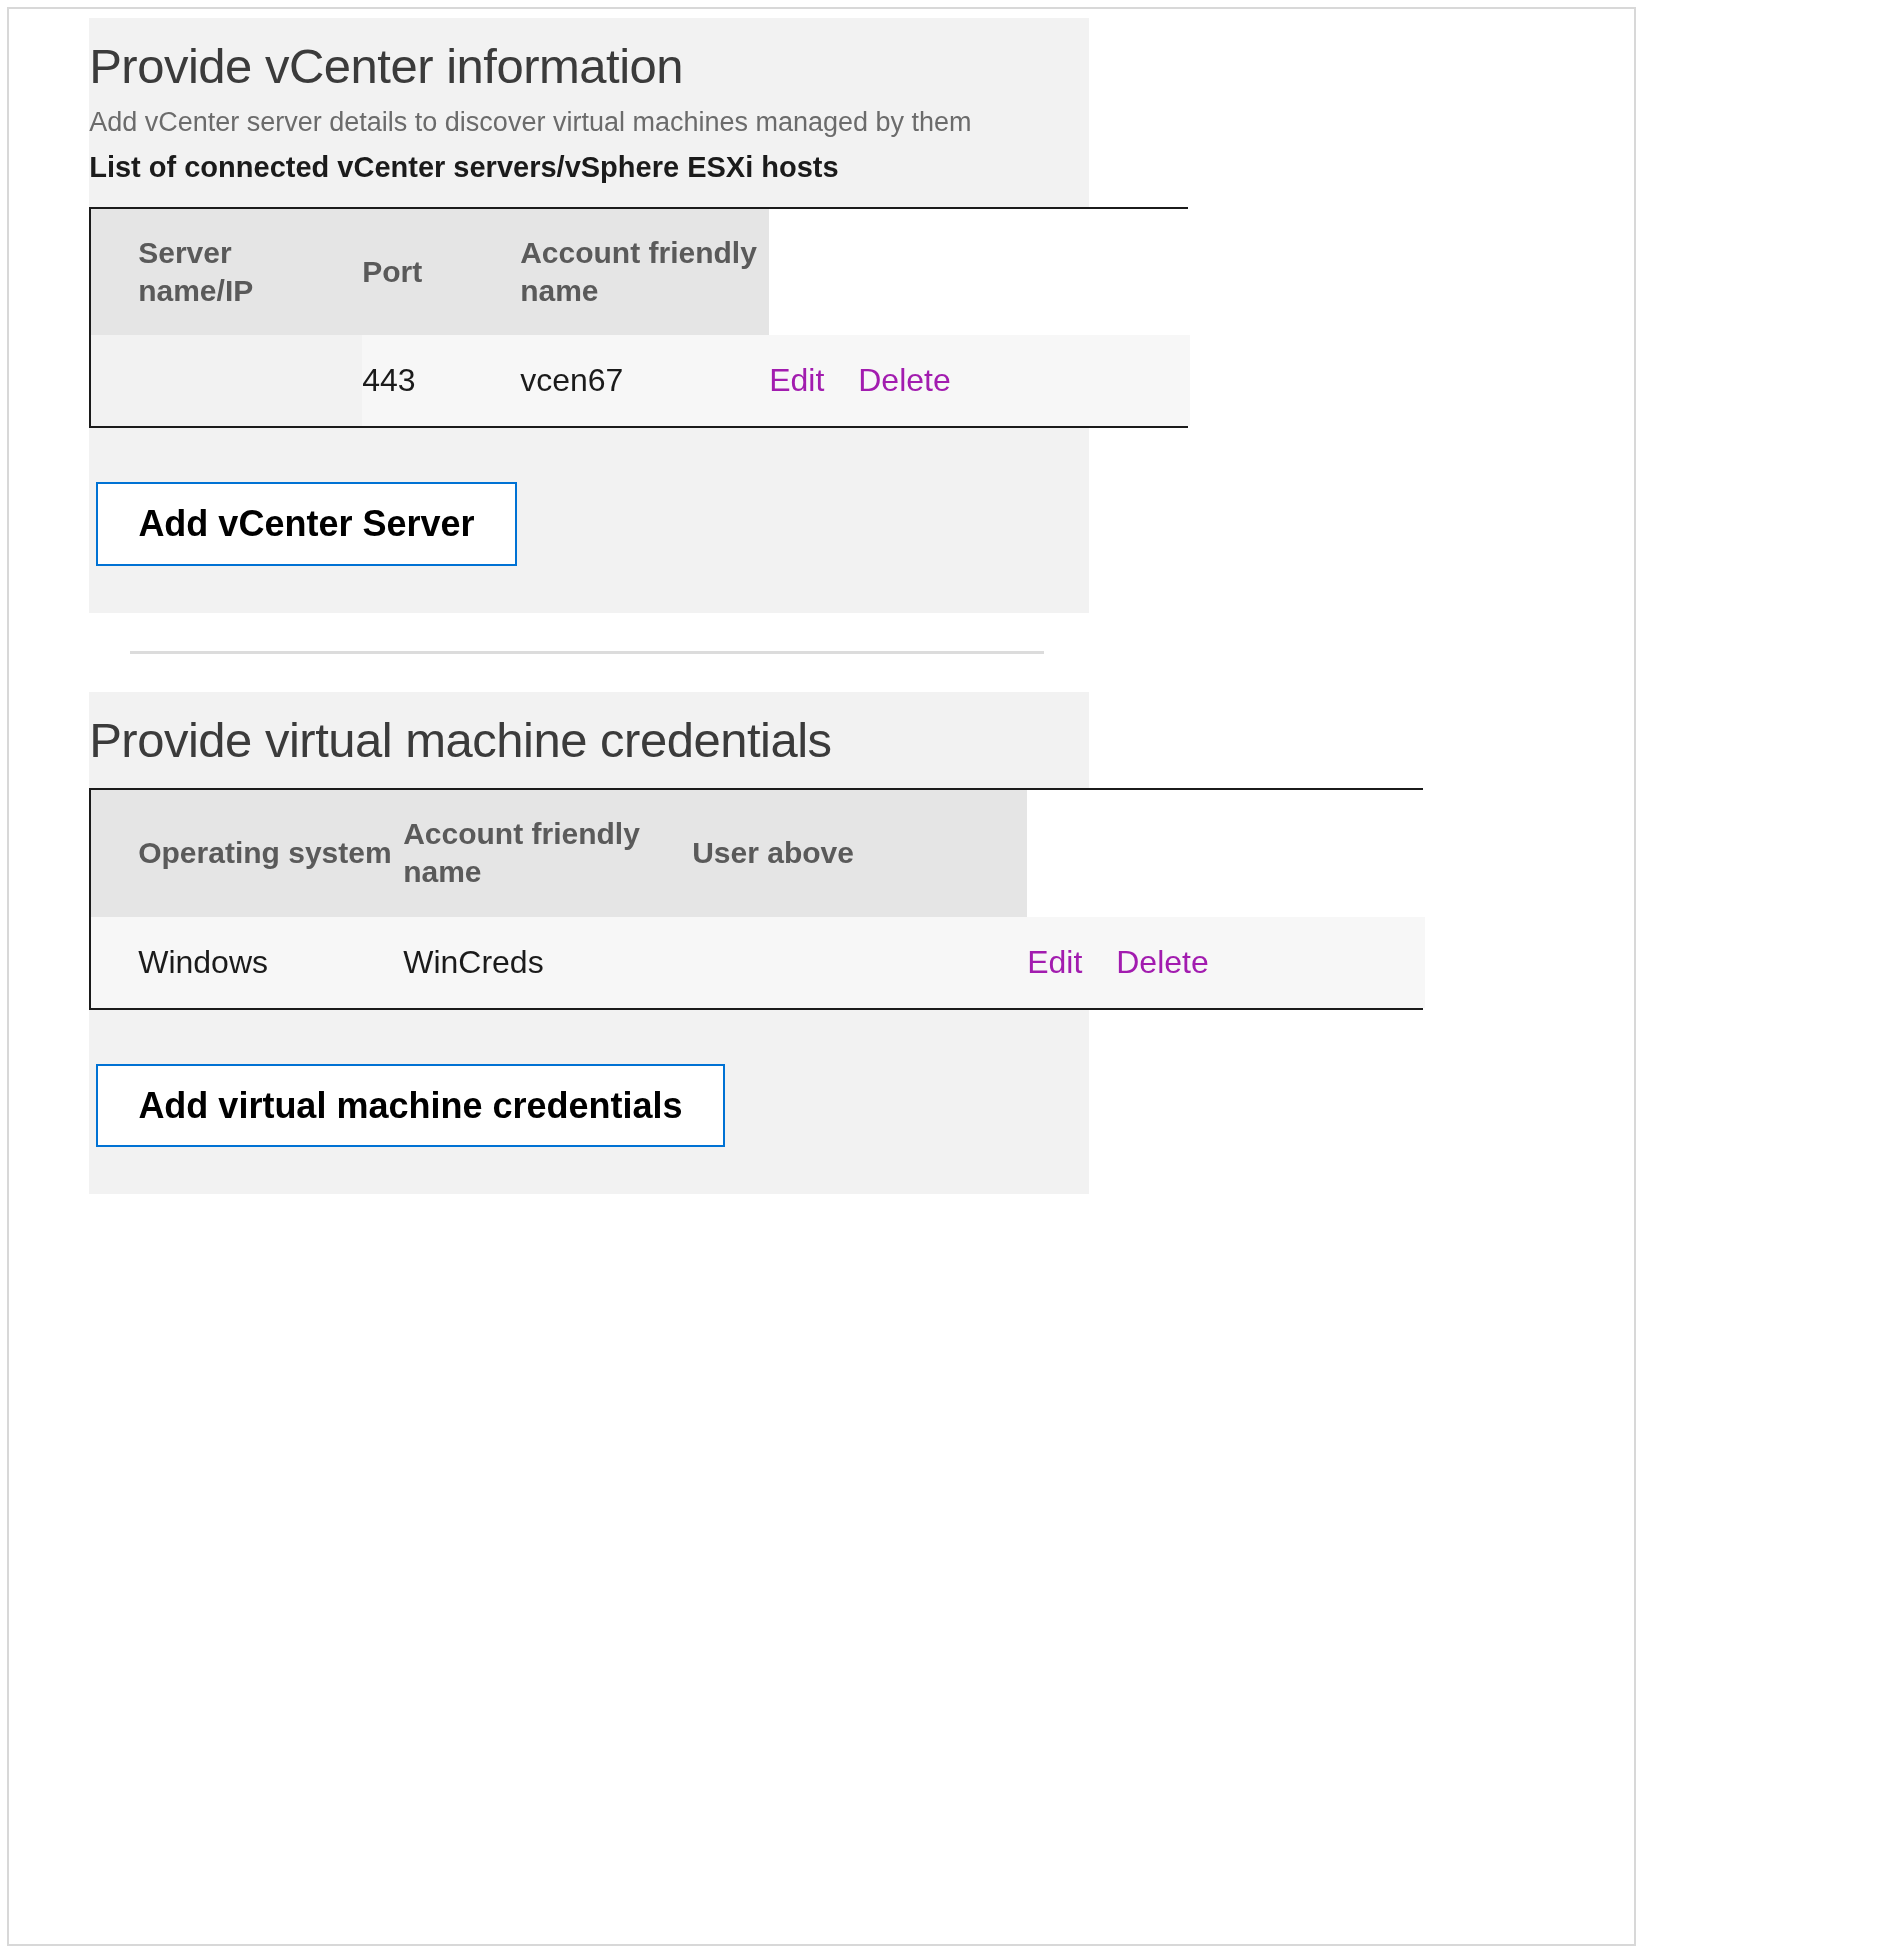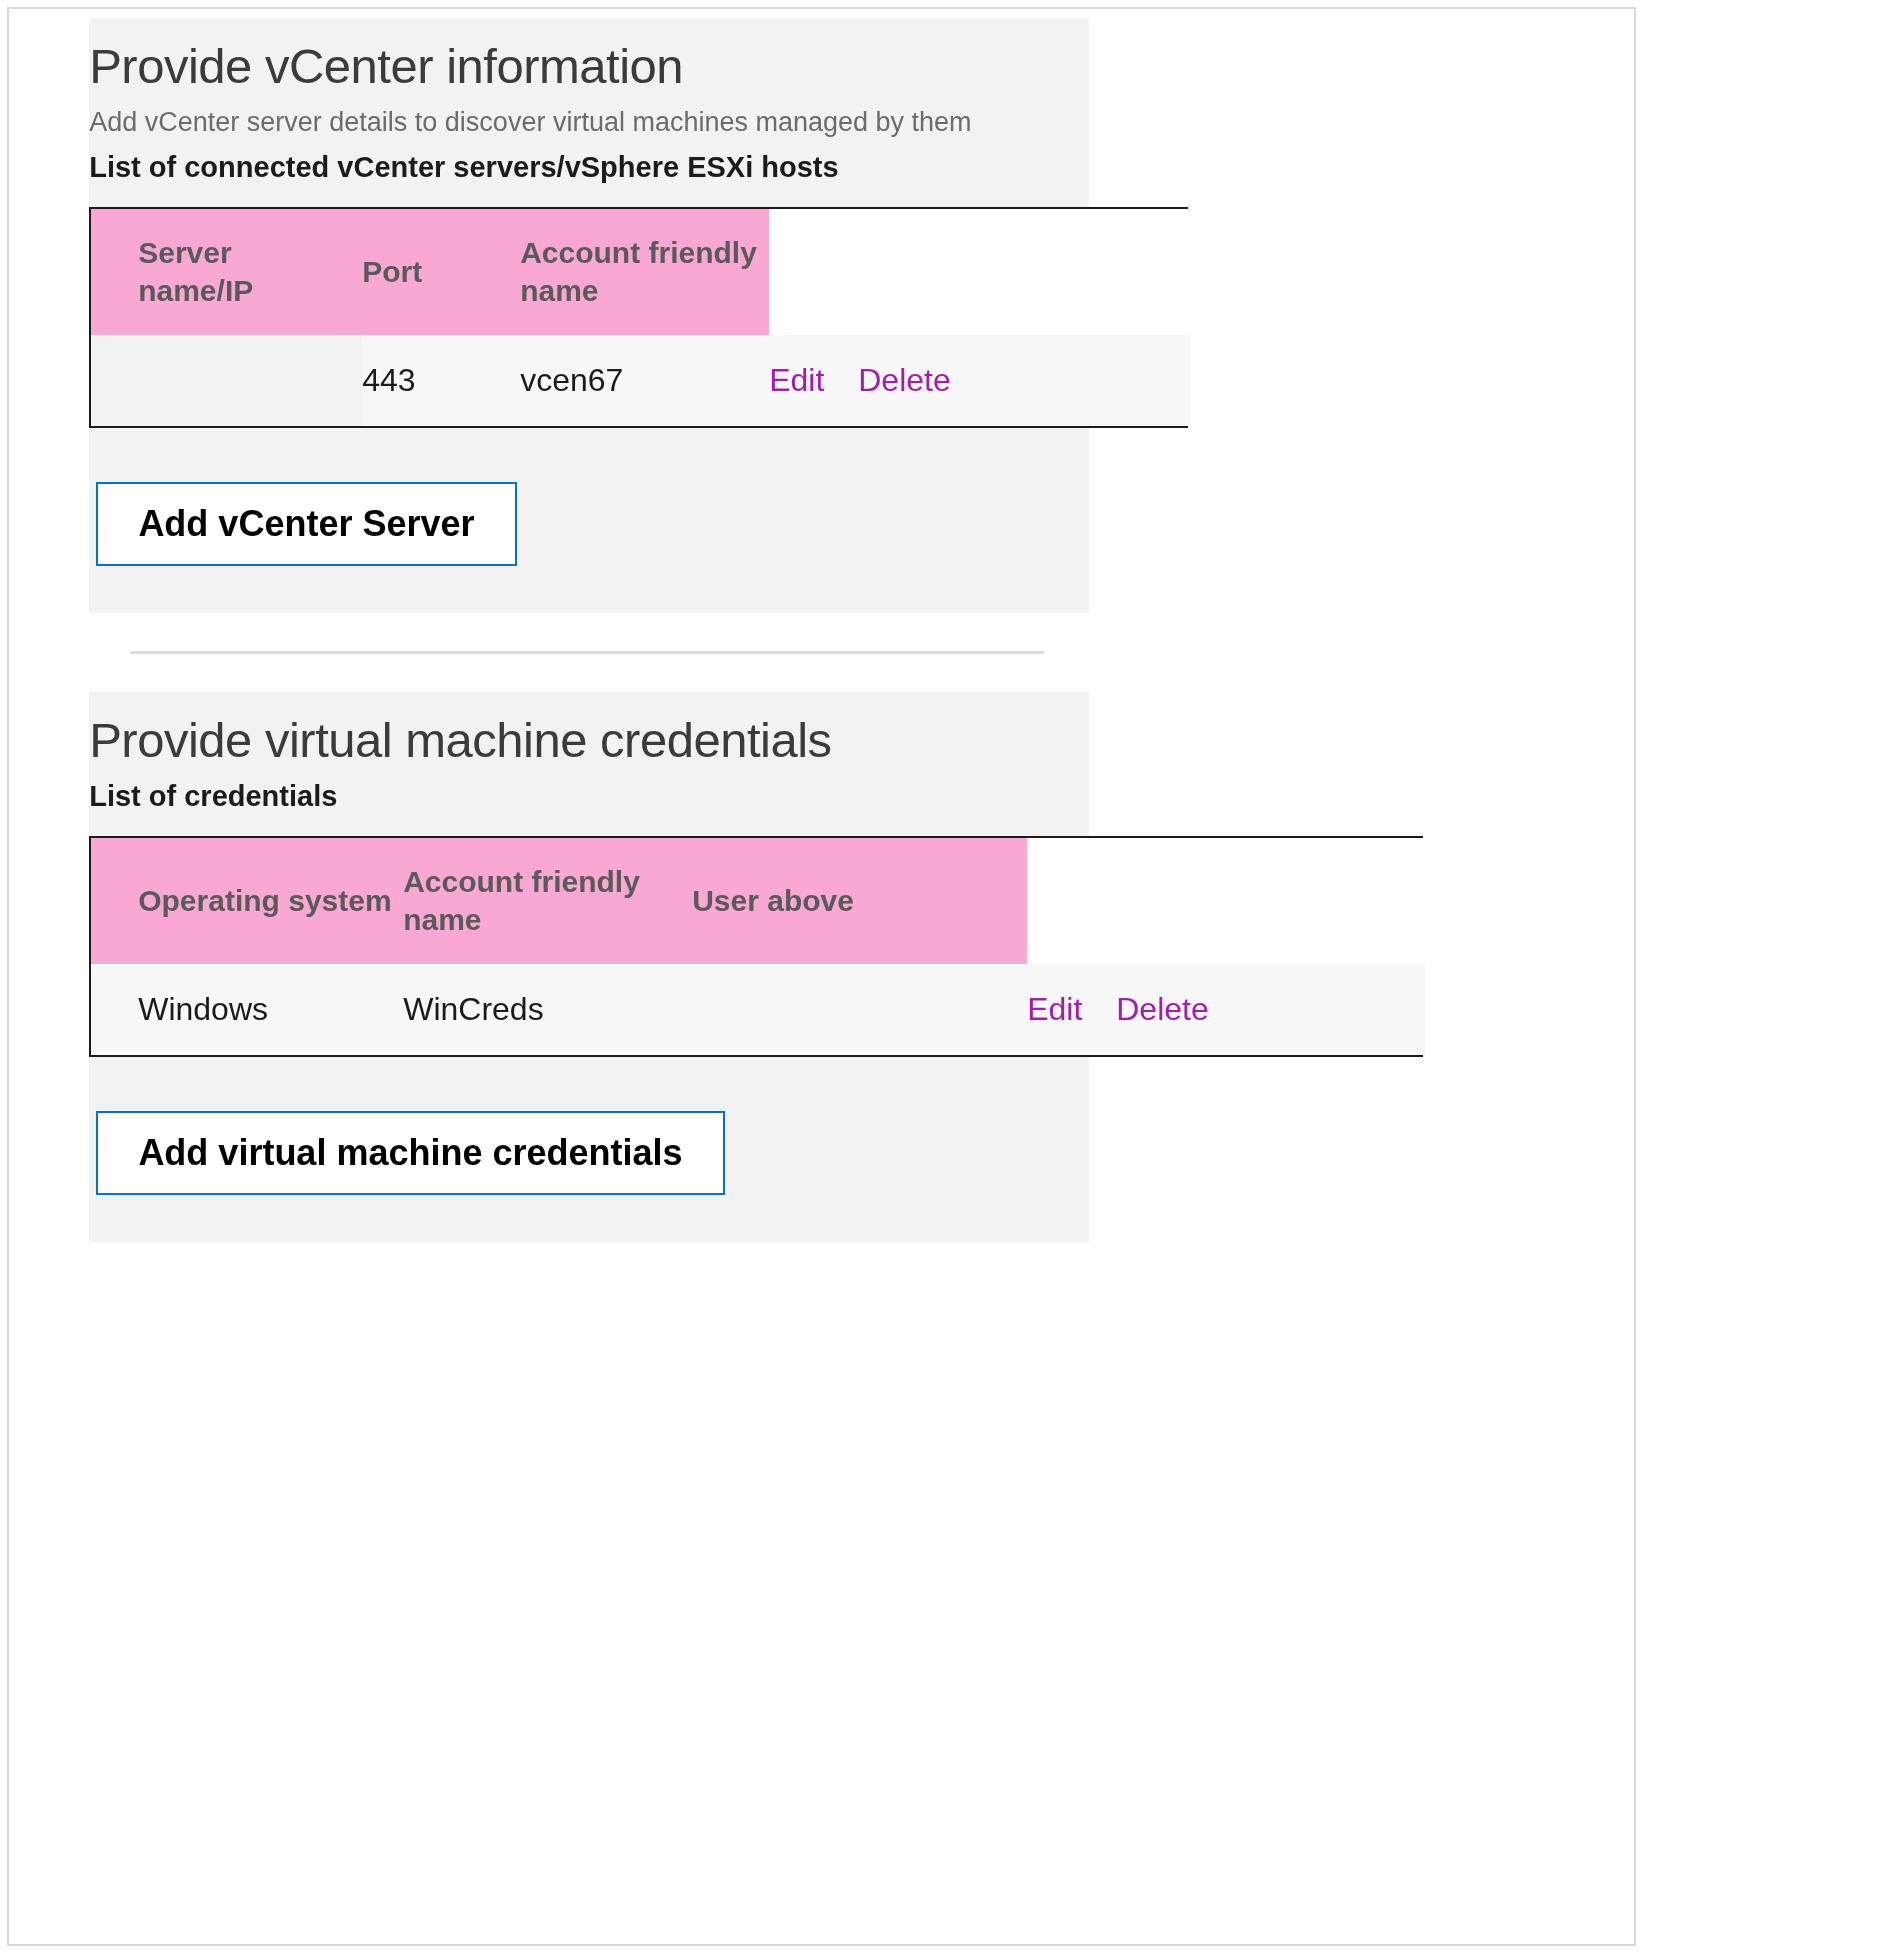--- a/index.html
+++ b/index.html
@@ -73,21 +73,21 @@
     border: 2.7px solid #1b1b1b;
     width: 1099px;
     margin-left: 0;
   }
   .table-wrap.creds { width: 1334px; }
   table {
     border-collapse: collapse;
     width: 100%;
     table-layout: fixed;
   }
-  thead tr { background: #f9a8d4; }
+  thead tr { background: #e5e5e5; }
   thead th {
     text-align: left;
     font-size: 30px;
     font-weight: bold;
     color: #5a5a5a;
     padding: 25px 9px 25px 0;
     vertical-align: middle;
     line-height: 1.28;
   }
   thead th.blank { background: #ffffff; }
@@ -184,21 +184,20 @@
 
       <div class="btn-row">
         <button class="btn-outline">Add vCenter Server</button>
       </div>
     </div>
 
     <div class="divider"></div>
 
     <div class="section credentials">
       <h1 class="section-title">Provide virtual machine credentials</h1>
-      <p class="section-subtitle">List of credentials</p>
 
       <div class="table-wrap creds">
         <table>
           <thead>
             <tr>
               <th class="c-os">Operating system</th>
               <th class="c-acct">Account friendly name</th>
               <th class="c-user">User above</th>
               <th class="c-act blank"></th>
             </tr>

